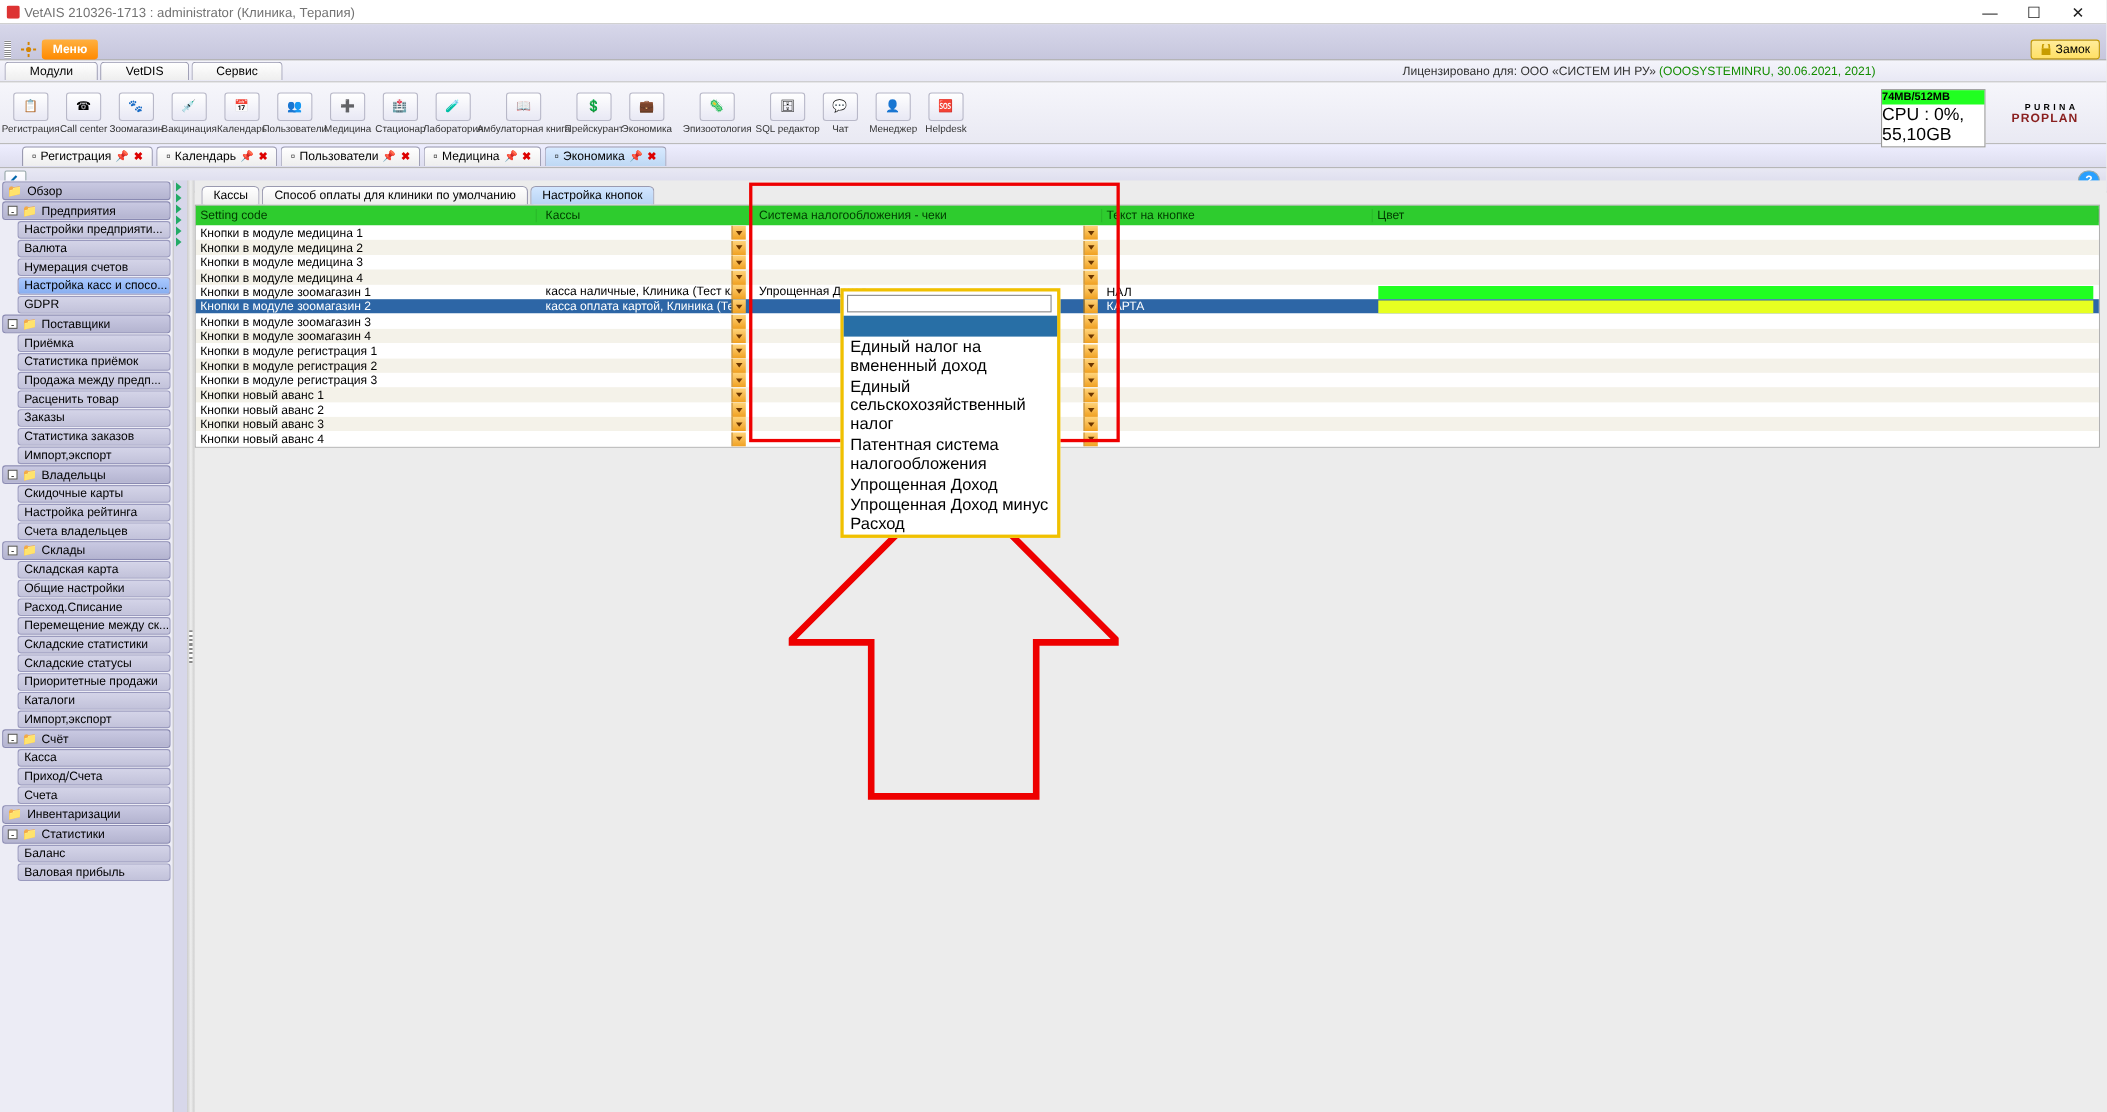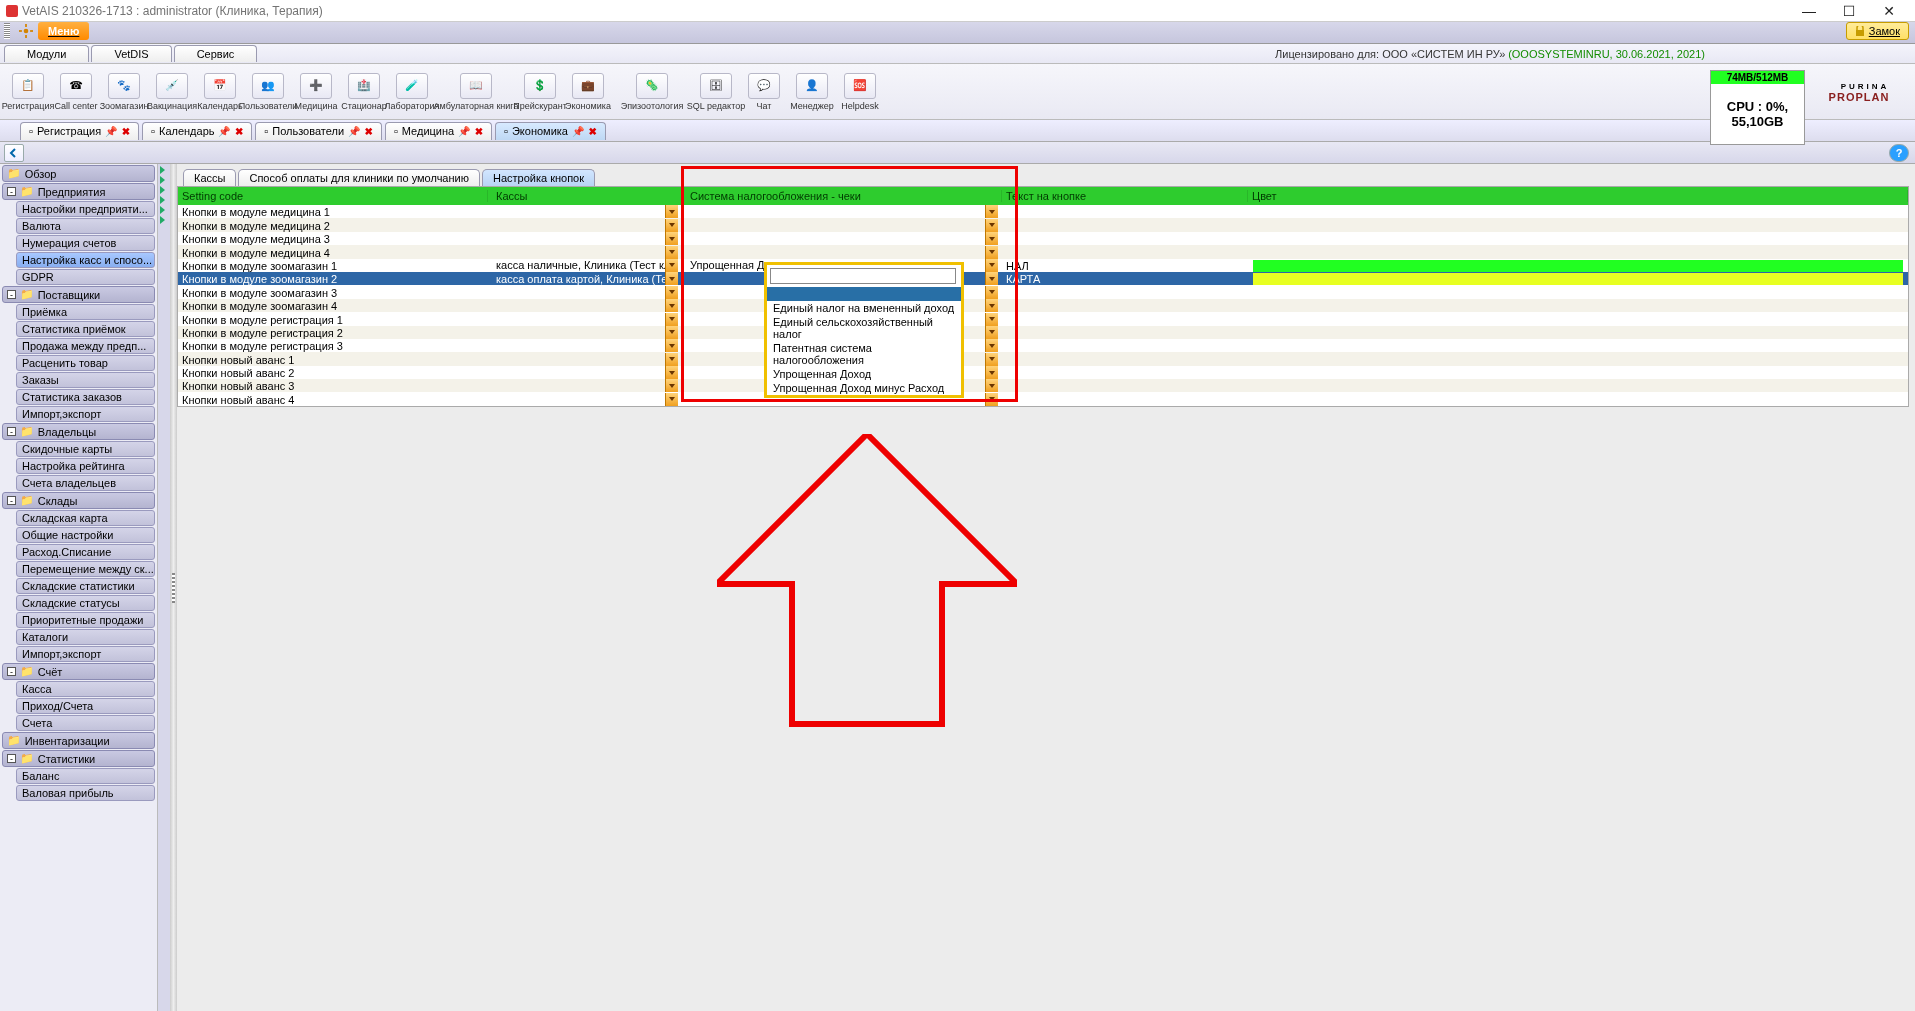--- a/index.html
+++ b/index.html
@@ -5,43 +5,43 @@
 * { box-sizing: border-box; margin: 0; padding: 0; font-family: "Segoe UI", Tahoma, sans-serif; font-size: 11px; }
 body { background: #ececec; overflow: hidden; width: 1915px; height: 1011px; position: relative; }
 
 
 .titlebar { height: 22px; background: #fff; display: flex; align-items: center; padding: 0 6px; border-bottom: 1px solid #ccc; }
 .titlebar .logo { width: 12px; height: 12px; margin-right: 4px; display:inline-flex; align-items:center; justify-content:center; }
 .titlebar .title { flex: 1; color: #737373; font-size: 12px; }
 .titlebar .winbtn { width: 40px; height: 20px; display: inline-flex; align-items: center; justify-content: center; color: #222; font-size: 14px; }
 
 
-.menustrip { height: 22px; background: linear-gradient(#d7d7ea, #c6c6dd); display: flex; align-items: flex-start; border-bottom: 1px solid #999; text-decoration: underline; }
+.menustrip { height: 33px; background: linear-gradient(#d7d7ea, #c6c6dd); display: flex; align-items: flex-end; border-bottom: 1px solid #999; }
 .menustrip .left { display: flex; align-items: center; }
 .menustrip .gear { width: 16px; height: 16px; margin: 0 4px; display:inline-flex; align-items:center; justify-content:center; }
 .menustrip .menu-label { background: linear-gradient(#ffb040,#ff8a00); color: #fff; border-radius: 3px; padding: 0 10px; height: 18px; display: inline-flex; align-items: center; font-weight: bold; }
 .menustrip .spacer { flex: 1; }
 .menustrip .lock { background: linear-gradient(#ffec9a,#ffe066); border: 1px solid #c79c00; border-radius: 3px; padding: 0 8px; height: 18px; display: inline-flex; align-items: center; margin-right: 6px; }
 .menustrip .lock svg { margin-right: 4px; }
 
 
 .subtabs { height: 20px; background: linear-gradient(#f4f4fb,#e8e8f4); display: flex; align-items: center; padding-left: 4px; border-bottom: 1px solid #bbb; position: relative;}
 .subtabs .tab { border: 1px solid #9a9ab0; border-bottom: none; border-radius: 4px 4px 0 0; padding: 1px 22px; margin-right: 2px; background: linear-gradient(#fff,#eee); height: 17px; display:inline-flex; align-items:center;}
 .subtabs .license { position:absolute; right: 210px; font-size:10px; color:#333;}
 .subtabs .license .green { color: #138c00; }
 
 
 .toolbar { height: 56px; background: linear-gradient(#f6f6fb,#e9e9f3); display: flex; align-items: center; border-bottom: 1px solid #bbb; position: relative; }
 .tool { width: 46px; display: flex; flex-direction: column; align-items: center; justify-content: center; margin: 0 1px; }
 .tool .icon { width: 32px; height: 26px; border: 1px solid #b8b8c8; border-radius: 3px; background: linear-gradient(#fff,#e8e8f4); display:flex; align-items:center; justify-content:center;}
 .tool .lbl { font-size: 9px; color: #333; margin-top: 2px; white-space: nowrap; }
 .tool.wide { width: 78px; }
-.statbox { position: absolute; right: 110px; top: 6px; width: 95px; border: 1px solid #999; background:#fff; text-align:center; }
+.statbox { position: absolute; right: 110px; top: 6px; width: 95px; border: 1px solid #999; background:#fff; }
 .statbox .mem { background: #21ff21; font-size: 10px; padding: 1px 0; color:#000; font-weight:bold;}
-.statbox .cpu { font-size: 13px; padding: 15px 0; font-weight:bold;}
+.statbox .cpu { font-size: 16px; padding: 1px 0; font-weight:normal;}
 .brand { position: absolute; right: 6px; top: 8px; width: 100px; height: 40px; display:flex; align-items:center; justify-content:center; font-family: serif; font-weight:bold; color:#8a2020; font-size:16px; letter-spacing:1px;}
 .brand .small { font-size:8px; display:block; color:#000; letter-spacing:3px; text-align:right;}
 
 
 .doctabs { height: 22px; background: linear-gradient(#eef,#dde); border-bottom: 1px solid #aaa; display:flex; align-items:center; padding-left: 20px;}
 .doctab { border: 1px solid #9a9ab0; border-bottom:none; border-radius: 4px 4px 0 0; padding: 1px 8px; margin-right: 3px; background: linear-gradient(#fff,#eee); height:18px; display:inline-flex; align-items:center; gap:4px;}
 .doctab .pin { color: #2a7; font-size:10px;}
 .doctab .x { color: #d00; font-size:10px; font-weight:bold; }
 .doctab.active { background: linear-gradient(#d8eaff,#bed8f4); }
 
@@ -93,21 +93,21 @@
 .c2 .text{flex:1; padding:0 4px; overflow:hidden;}
 .c3{width:320px; display:flex; justify-content:flex-end; align-items:center;}
 .c3 .text{flex:1; padding:0 4px;}
 .c4{width:246px;}
 .c5{flex:1;}
 
 
 .redbox { position:absolute; border:3px solid #e00; pointer-events:none; z-index:5;}
 .popup { position:absolute; border:3px solid #f0c000; background:#fff; z-index:6; left:770px; top:100px; width:200px; }
 .popup input { width: calc(100% - 8px); margin:3px; border:1px solid #888; height:16px; padding:0 3px;}
-.popup .opt { padding:1px 6px; cursor:default; font-size:11px;}
+.popup .opt { padding:1px 6px; cursor:default; font-size:15px;}
 .popup .opt.hilite { background:#286fa6; color:#fff;}
 
 
 .annot-arrow { position:absolute; z-index:4; pointer-events:none;}
 </style>
 </head>
 <body>
 
 <div class="titlebar">
   <span class="logo">

